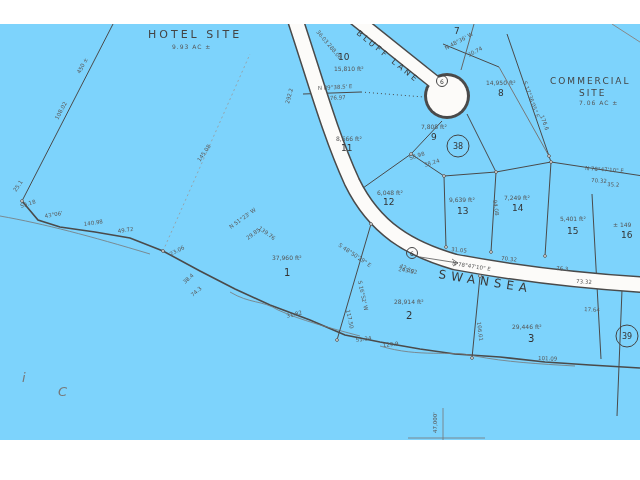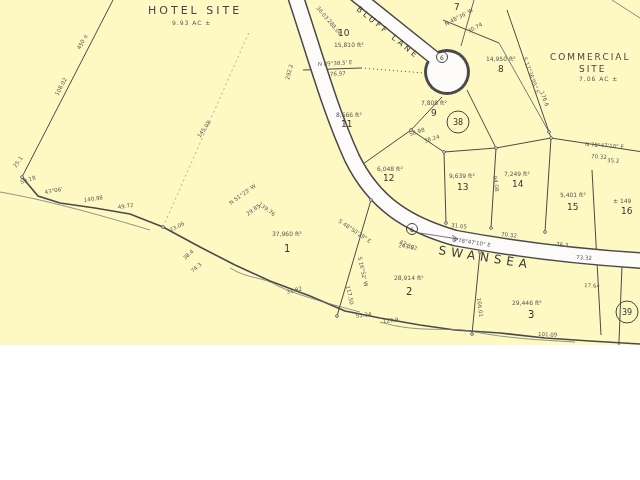--- a/index.html
+++ b/index.html
@@ -1,17 +1,17 @@
 <!DOCTYPE html>
 <html><head>
 <meta charset="utf-8">
 <style>
   html,body{margin:0;padding:0;background:#ffffff;}
-  #page{width:640px;height:345px;position:relative;background:#fef9c3;overflow:hidden;
-        font-family:"DejaVu Sans",sans-serif;}
+  #page{width:640px;height:416px;position:relative;background:#7dd3fc;overflow:hidden;
+        font-family:"DejaVu Sans",sans-serif;margin-top:24px;}
   svg text{fill:#3d3d3d;}
   .site{font-size:11px;letter-spacing:3px;fill:#444;}
   .site2{font-size:9px;letter-spacing:2px;fill:#444;}
   .acre{font-size:6px;letter-spacing:1px;fill:#555;}
   .street{font-size:12px;letter-spacing:5px;fill:#3a3a3a;}
   .street2{font-size:8px;letter-spacing:3px;fill:#3a3a3a;}
   .lotnum{font-size:9px;fill:#333;}
   .lotnum.big{font-size:10px;}
   .area{font-size:6px;fill:#555;}
   .dim{font-size:5.5px;fill:#5a5a5a;}

